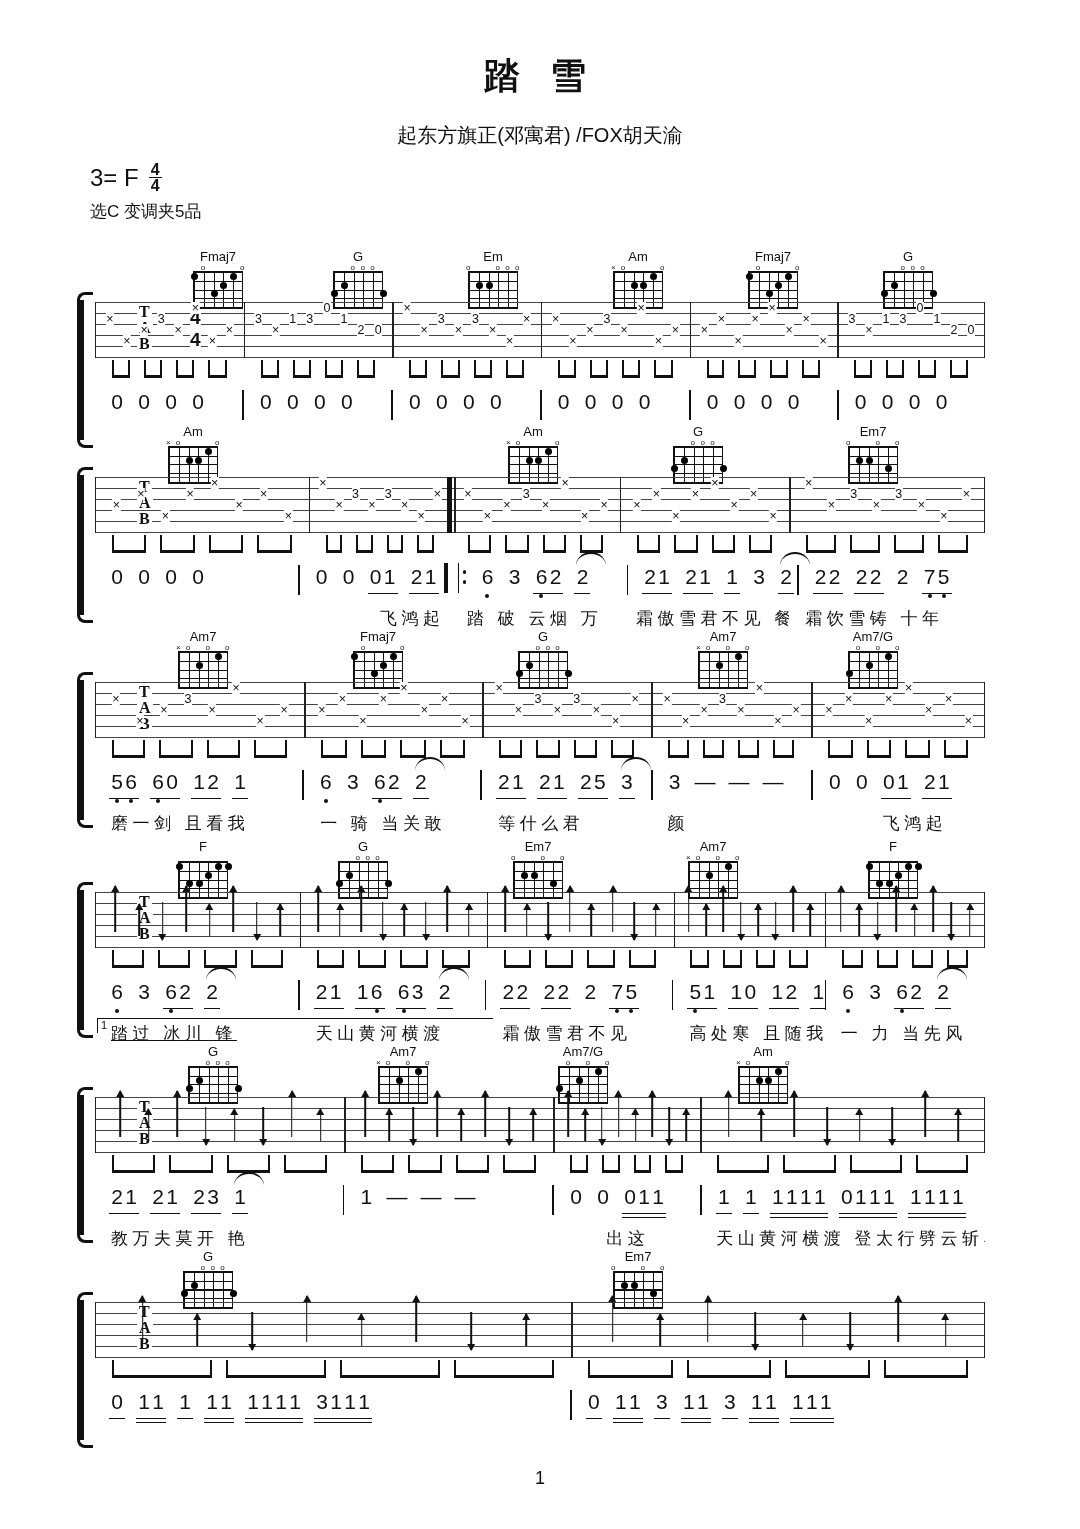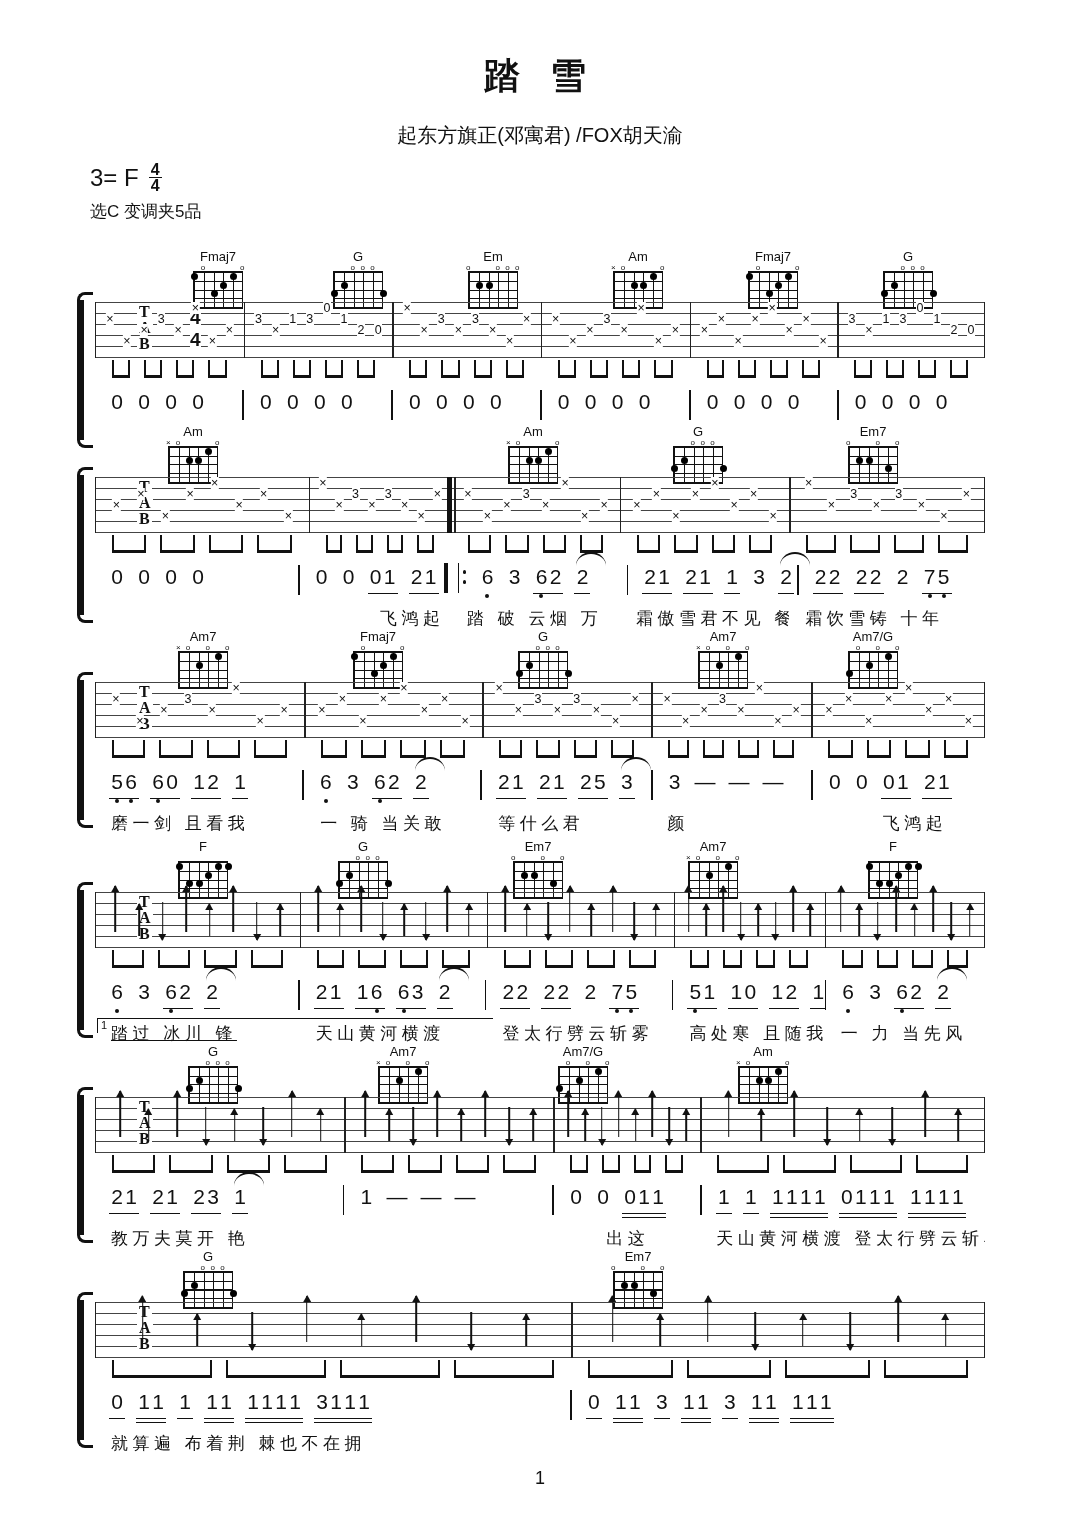--- a/index.html
+++ b/index.html
@@ -1046,21 +1046,21 @@
           <span class="grp u1">
             <span class="nt">2</span>
             <span class="tie"></span>
           </span>
         </div>
       </div>
       <div class="lyr">
         <div class="volta">1</div>
         <div class="lmeas" style="width: 23%; text-decoration: underline;">踏过 冰川 锋</div>
         <div class="lmeas" style="width: 21%;">天山黄河横渡</div>
-        <div class="lmeas" style="width: 21%;">登太行劈云斩雾</div>
+        <div class="lmeas" style="width: 21%;">霜傲雪君不见</div>
         <div class="lmeas" style="width: 17%;">高处寒 且随我</div>
         <div class="lmeas" style="width: 18%;">一 力 当先风</div>
       </div>
     </div>
     <div class="system" style="top: 1045px;">
       <div class="chlayer">
         <div class="cd" style="left: 90px;">
           <div class="nm">G</div>
           <div class="box">
             <span class="mk" style="left: 16.6px;">o</span>
@@ -1376,18 +1376,17 @@
             <span class="nt">1</span>
           </span>
           <span class="grp u2">
             <span class="nt">1</span>
             <span class="nt">1</span>
             <span class="nt">1</span>
           </span>
         </div>
       </div>
       <div class="lyr">
-        <div class="lmeas" style="width: 46.5%;">就算遍 布着荆 棘也不在拥</div>
       </div>
     </div>
   </div>
 
 <div class="pagenum">1</div>
 
 </body></html>

